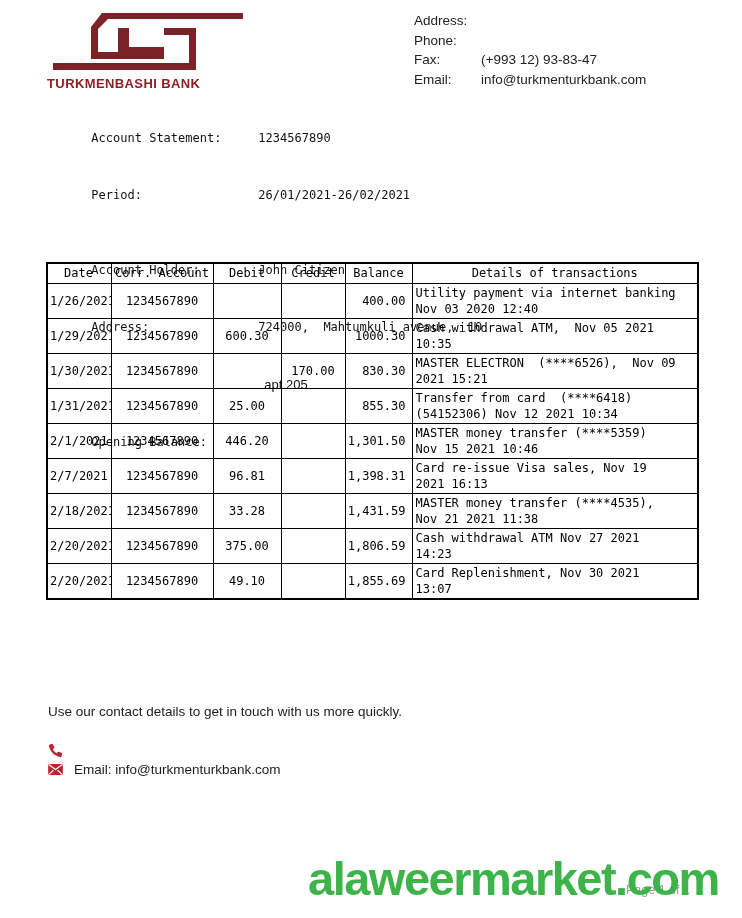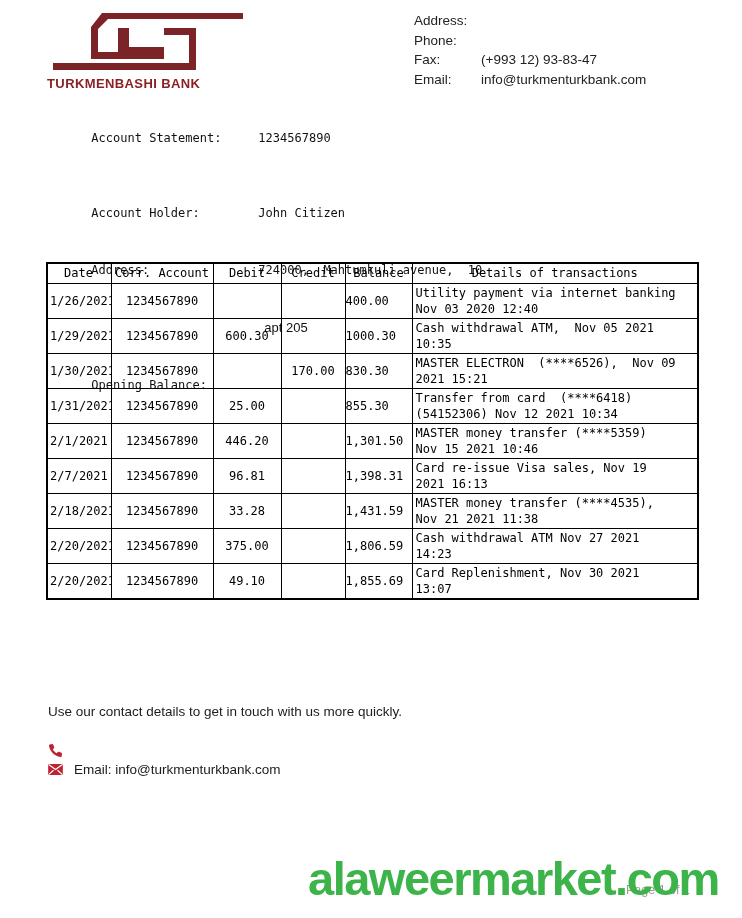--- a/index.html
+++ b/index.html
@@ -33,21 +33,21 @@
     border-collapse:collapse; table-layout:fixed; width:651px;
     font-family:"DejaVu Sans Mono", monospace; font-size:12px; color:#000;
     border:2px solid #000;
   }
   table.tx th, table.tx td { border:1px solid #000; overflow:hidden; }
   table.tx th { height:20px; font-weight:normal; text-align:center; }
   table.tx th.h-date { text-align:left; padding-left:16px; }
   table.tx td { height:33px; vertical-align:middle; }
   td.c-date { text-align:left; padding-left:2px; white-space:pre; }
   td.c-acct, td.c-debit, td.c-credit { text-align:center; }
-  td.c-bal { text-align:left; padding-right:6px; }
+  td.c-bal { text-align:right; padding-right:6px; }
   td.c-det { text-align:left; padding:1px 3px; white-space:pre; line-height:16px; }
   
   .footer { position:absolute; left:48px; top:703px; font-size:13.5px; color:#1c1c1c; }
   .footer .intro { line-height:18px; margin-bottom:20px; }
   .footer .contact-row { display:flex; align-items:center; height:19px; }
   .footer .icn { width:17px; margin-right:9px; display:flex; align-items:center; justify-content:flex-start; }
   .footer .txt { white-space:pre; }
   
   .watermark {
     position:absolute; left:308px; top:851px; z-index:3;
@@ -87,20 +87,23 @@
     </div>
     <div class="row">
       <span class="lbl">Email:</span>
       <span class="val">info@turkmenturkbank.com</span>
     </div>
   </div>
 
   <div class="acct">
     <div class="acct-line">
       <span class="acct-label">Account Statement:</span><span>1234567890</span>
+    </div>
+    <div class="acct-line">
+      <span class="acct-label">Period:</span><span>26/01/2021-26/02/2021</span>
     </div>
     <div class="spacer"></div>
     <div class="acct-line">
       <span class="acct-label">Account Holder:</span><span>John Citizen</span>
     </div>
     <div class="acct-line">
       <span class="acct-label">Address:</span><span>724000,  Mahtumkuli avenue,  10</span>
     </div>
     <div class="acct-line">
       <span class="acct-label"></span><span class="sans-val">apt 205</span>

